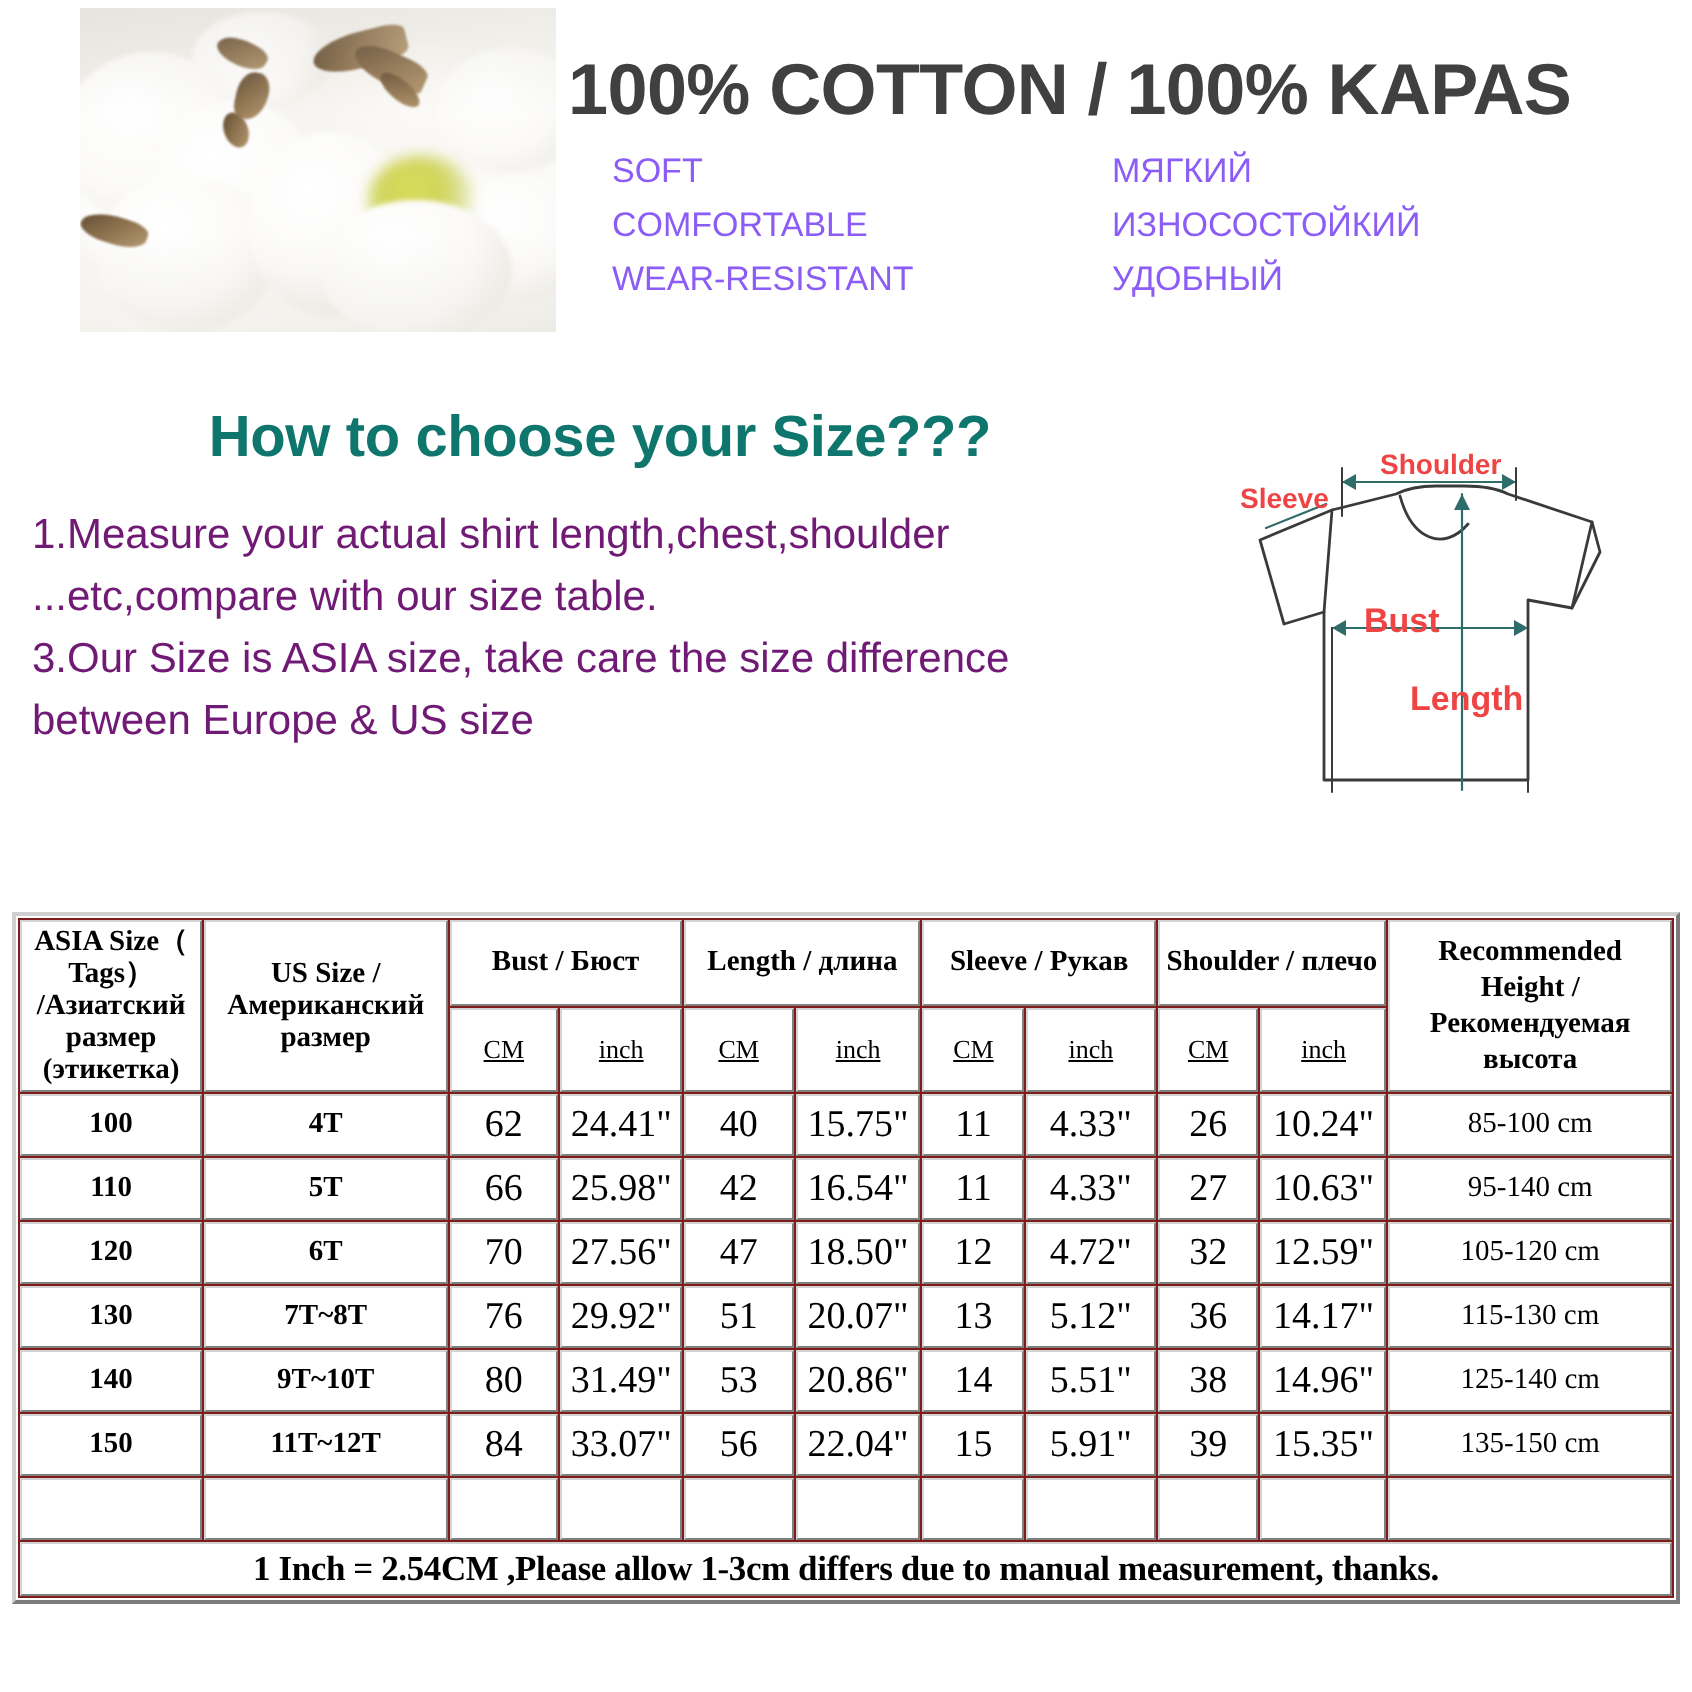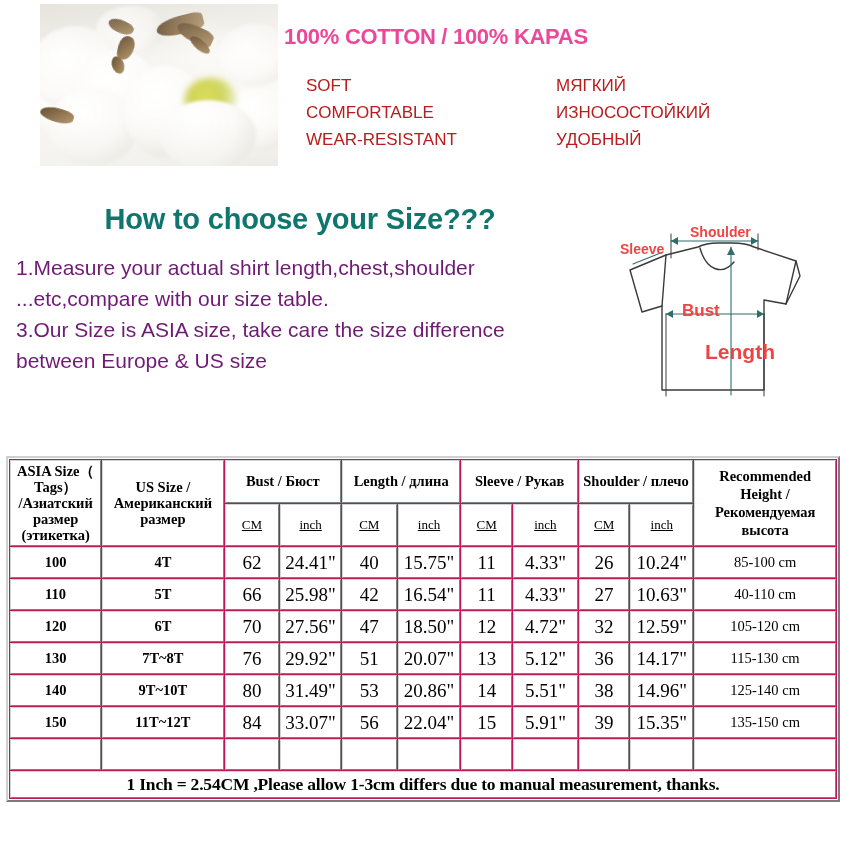--- a/index.html
+++ b/index.html
@@ -72,31 +72,31 @@
   }
   .cotton-photo .shade {
     position: absolute; left: 0; top: 0; width: 100%; height: 100%;
     background: linear-gradient(180deg, rgba(210,206,196,0.22) 0%, rgba(255,255,255,0) 32%, rgba(255,255,255,0) 70%, rgba(214,210,200,0.18) 100%);
   }
 
   .banner-title {
     position: absolute;
     left: 284px; top: 24px;
     font-family: "Liberation Sans", sans-serif;
-    font-size: 22px;
-    font-weight: bold;
-    color: #ec4899;
+    font-size: 36px;
+    font-weight: bold;
+    color: #404040;
     letter-spacing: -0.3px;
     white-space: nowrap;
   }
   .feat-col {
     position: absolute;
     font-family: "Liberation Sans", sans-serif;
     font-size: 17px;
-    color: #b91c1c;
+    color: #8b5cf6;
     line-height: 27px;
   }
   .feat-en { left: 306px; top: 72px; }
   .feat-ru { left: 556px; top: 72px; }
 
   
   .howto-head {
     position: absolute;
     left: 0; top: 203px;
     width: 600px;
@@ -129,21 +129,21 @@
     position: absolute;
     font-family: "Liberation Sans", sans-serif;
     font-weight: bold;
     color: #ef4444;
     font-size: 14px;
     white-space: nowrap;
   }
   .lbl-shoulder { left: 90px; top: 24px; }
   .lbl-sleeve   { left: 20px; top: 41px; }
   .lbl-bust     { left: 82px; top: 101px; font-size: 17px; }
-  .lbl-length   { left: 105px; top: 140px; font-size: 21px; }
+  .lbl-length   { left: 105px; top: 140px; font-size: 17px; }
 
   
   .size-choose {
     position: absolute;
     left: 0; top: 436px;
     width: 846px;
     text-align: center;
     font-family: "Liberation Serif", serif;
     font-size: 13px;
     color: #1a1a1a;
@@ -157,21 +157,21 @@
     width: 834px;
     border: 2px outset #cfcfcf;
     background: #ffffff;
     padding: 1px;
     box-sizing: border-box;
   }
   table.size {
     border-collapse: separate;
     border-spacing: 1px;
     width: 100%;
-    background: #be185d;
+    background: #7f1d1d;
     font-family: "Liberation Serif", serif;
   }
   table.size td {
     border: 1px outset #d4d4d4;
     text-align: center;
     vertical-align: middle;
     color: #000000;
     background: #ffffff;
     padding: 2px 1px;
   }
@@ -387,21 +387,21 @@
       <td class="asia">110</td>
       <td class="us">5T</td>
       <td class="val">66</td>
       <td class="val">25.98"</td>
       <td class="val">42</td>
       <td class="val">16.54"</td>
       <td class="val">11</td>
       <td class="val">4.33"</td>
       <td class="val">27</td>
       <td class="val">10.63"</td>
-      <td class="reco">40-110 cm</td>
+      <td class="reco">95-140 cm</td>
     </tr>
     <tr class="datarow">
       <td class="asia">120</td>
       <td class="us">6T</td>
       <td class="val">70</td>
       <td class="val">27.56"</td>
       <td class="val">47</td>
       <td class="val">18.50"</td>
       <td class="val">12</td>
       <td class="val">4.72"</td>

